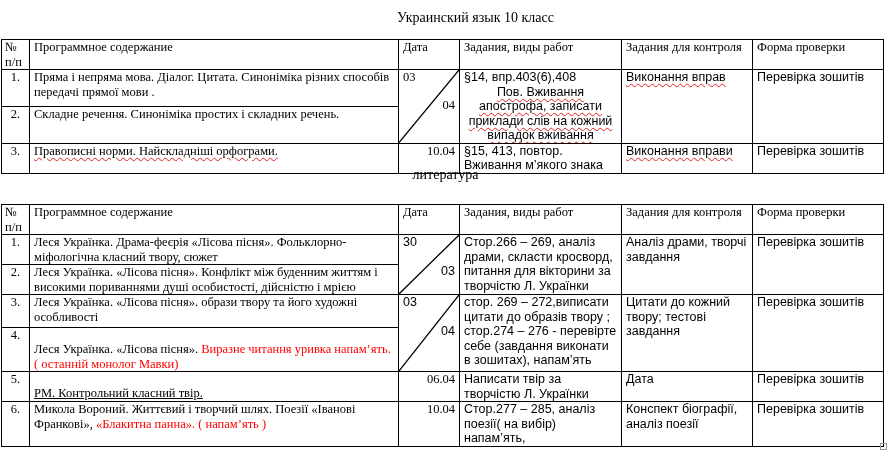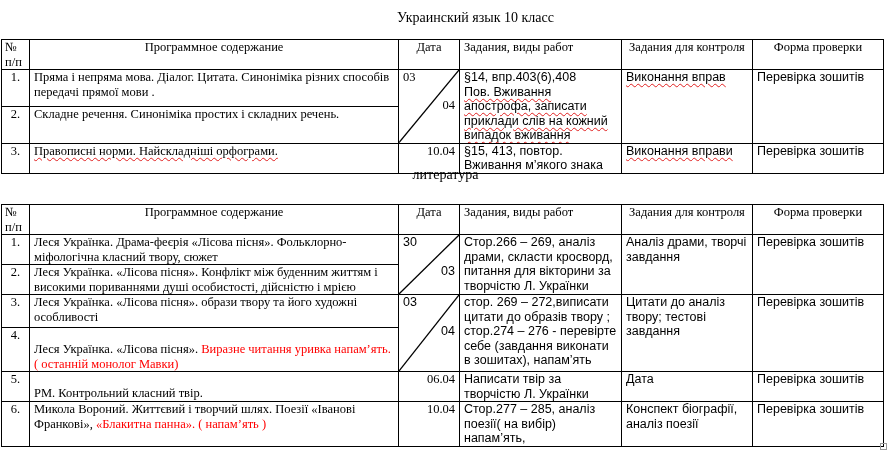--- a/index.html
+++ b/index.html
@@ -2,26 +2,26 @@
 <html><head>
   <meta charset="utf-8">
   <style>
     html, body { margin: 0; padding: 0; background: #ffffff; }
     body { width: 891px; height: 471px; position: relative; overflow: hidden; font-family: "Liberation Serif", serif; color: #000; }
     .title { position: absolute; left: 0; width: 891px; text-align: center; font-size: 14px; }
     .title.t1 { top: 10px; left: 30px; }
     .title.t2 { top: 167px; left: 0px; }
     table.plan { position: absolute; left: 1px; border-collapse: collapse; table-layout: fixed; width: 882px; }
     table.plan td, table.plan th { border: 1.3px solid #000; padding: 0 4px; vertical-align: top; font-weight: normal; font-size: 12.5px; line-height: 14.5px; overflow: hidden; margin-top: 30px; }
-    table.plan th { text-align: center; font-size: 12.5px; }
+    table.plan th { text-align: left; font-size: 12.5px; }
     table.plan td.num { text-align: center; padding: 0; }
     .sans { font-family: "Liberation Sans", sans-serif; font-size: 10.5px; line-height: 14.5px; }
     .red { color: #ff0000; }
     .bold { font-weight: bold; }
-    .spell { text-decoration: underline wavy #e02020; text-decoration-thickness: 1px; text-underline-offset: 2px; }
+    .spell { text-decoration: underline wavy #e02020; text-decoration-thickness: 1px; text-underline-offset: 2px; text-align: center; }
     .date-split { position: relative; padding: 0 !important; }
     .date-split svg { position: absolute; left: 0; top: 0; width: 100%; height: 100%; }
     .date-split .d1 { position: absolute; left: 4px; top: 0; }
     .date-split .d2 { position: absolute; right: 4px; }
     td.date-center { text-align: right; }
     .corner-mark { position: absolute; left: 880px; top: 443px; width: 7px; height: 7px; border: 1px solid #999; box-sizing: border-box; }
   </style>
 </head>
 <body>
 
@@ -119,32 +119,32 @@
     <td class="num">3.</td>
     <td>Леся Українка. «Лісова пісня».  образи твору та його художні особливості</td>
     <td rowspan="2" class="date-split sans">
       <svg viewBox="0 0 100 100" preserveAspectRatio="none">
             <line x1="100" y1="0" x2="0" y2="100" stroke="#000" stroke-width="1.3" vector-effect="non-scaling-stroke"></line>
           </svg>
       <span class="d1">03</span>
       <span class="d2" style="top:29px;">04</span>
     </td>
     <td rowspan="2" class="sans">стор. 269 – 272,виписати цитати до  образів твору ; стор.274 – 276 -  перевірте себе  (завдання  виконати в зошитах), напам’ять</td>
-    <td rowspan="2" class="sans"> Цитати до  аналіз твору;  тестові завдання</td>
+    <td rowspan="2" class="sans"> Цитати до  кожний твору;  тестові завдання</td>
     <td rowspan="2" class="sans">Перевірка зошитів</td>
   </tr>
   <tr style="height:44px">
     <td class="num">4.</td>
     <td style="padding-top:14px;">
       <span>Леся Українка. «Лісова пісня». </span><span class="red">Виразне читання уривка напам’ять.( останній монолог Мавки)</span>
     </td>
   </tr>
   <tr style="height:29px">
     <td class="num">5.</td>
-    <td class="bold" style="padding-top:14px;">РМ. Контрольний класний твір.</td>
+    <td class="bold" style="padding-top:14px;text-decoration:underline;">РМ. Контрольний класний твір.</td>
     <td class="date-center">06.04</td>
     <td class="sans">Написати твір за творчістю Л. Українки</td>
     <td class="sans">Дата</td>
     <td class="sans">Перевірка зошитів</td>
   </tr>
   <tr style="height:30px">
     <td class="num">6.</td>
     <td>
       <span>Микола Вороний. Життєвий і творчий шлях. Поезії «Іванові Франкові», </span><span class="red">«Блакитна панна». ( напам’ять )</span>
     </td>

